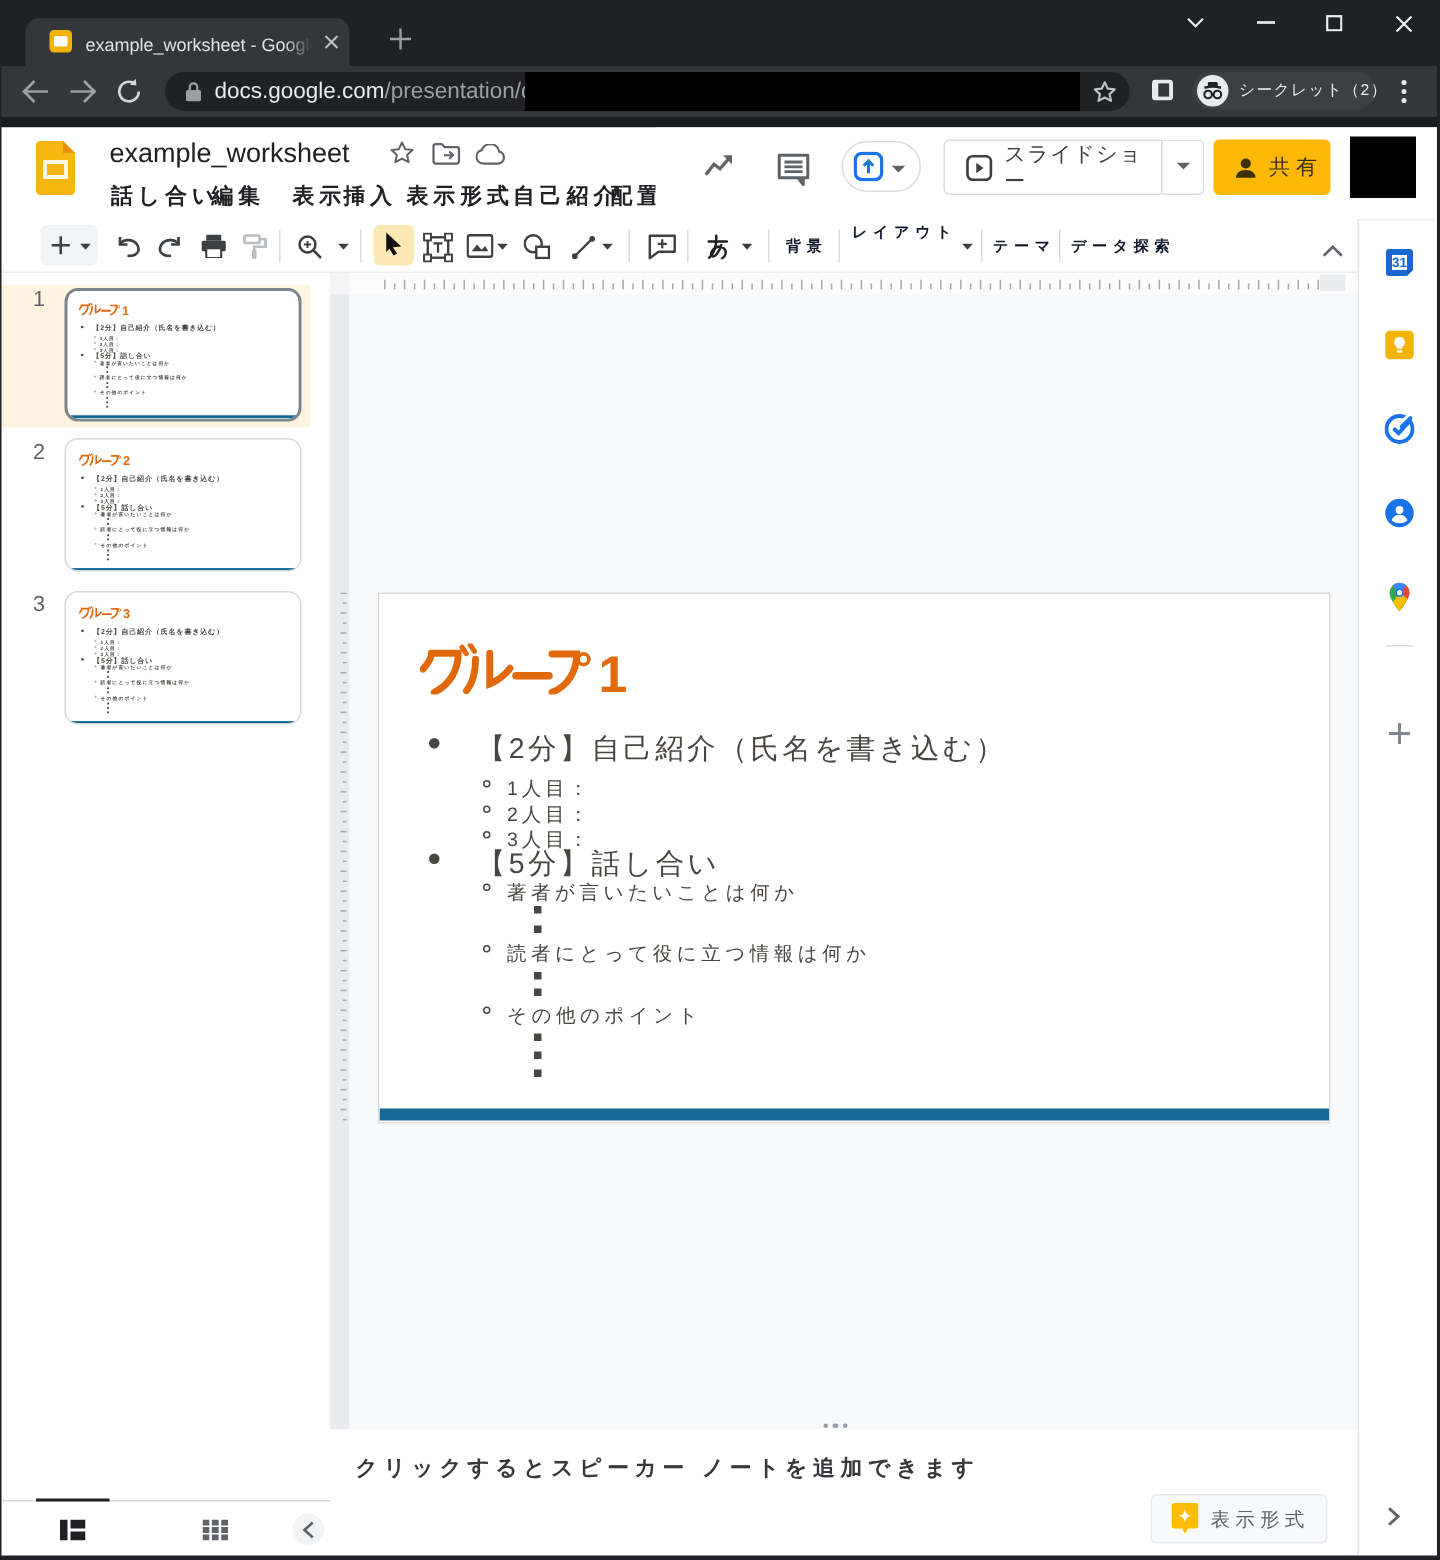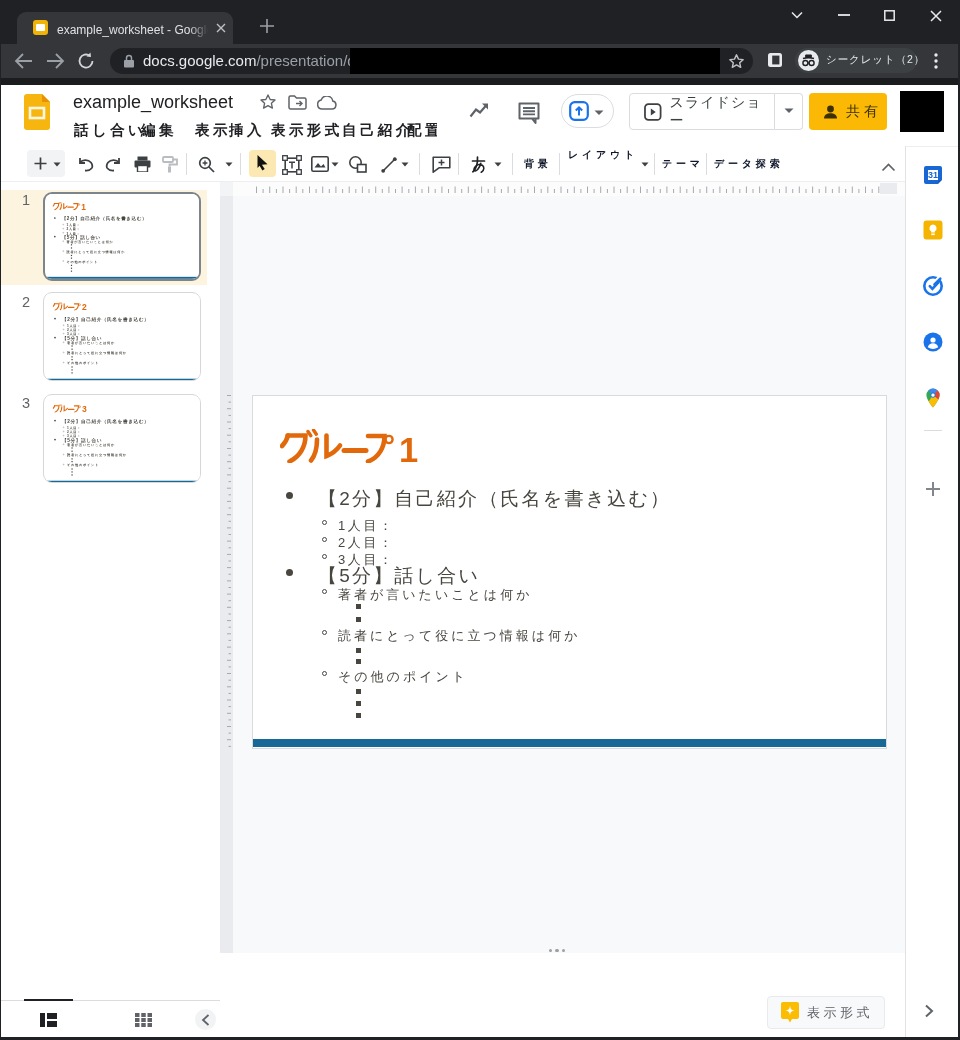--- a/index.html
+++ b/index.html
@@ -650,20 +650,21 @@
       <rect x="6.25" y="10" width="4.5" height="4" fill="#5f6368"></rect>
       <rect x="12.5" y="10" width="4.5" height="4" fill="#5f6368"></rect>
     </svg>
   <div class="abs" style="left:194px;top:8px;width:21px;height:21px;border-radius:50%;background:#f1f3f4"></div>
   <svg class="abs" style="left:200px;top:13px" width="9" height="12" viewBox="0 0 9 12">
       <path d="M7.5 1L2 6l5.5 5" fill="none" stroke="#5f6368" stroke-width="1.8"></path>
     </svg>
 </div>
 
 <div class="abs" id="notes">
+  <div class="abs txt">クリックするとスピーカー ノートを追加できます</div>
   <div class="abs" id="explore">
     <svg style="margin-left:13px" width="18" height="21" viewBox="0 0 18 21">
         <path d="M2 0h14a2 2 0 0 1 2 2v13a2 2 0 0 1-2 2h-5l-2 3.5L7 17H2a2 2 0 0 1-2-2V2a2 2 0 0 1 2-2z" fill="#fbbc04"></path>
         <path d="M9 3.5c.3 3.2 1.3 4.7 4.5 5-3.2.4-4.2 1.9-4.5 5.2-.3-3.3-1.3-4.8-4.5-5.2 3.2-.3 4.2-1.8 4.5-5z" fill="#fff"></path>
       </svg>
     <span style="font-size:13px;color:#5f6368;margin-left:8px;letter-spacing:3.5px">表示形式</span>
   </div>
 </div>
 
 <div class="abs" id="sidebar">

